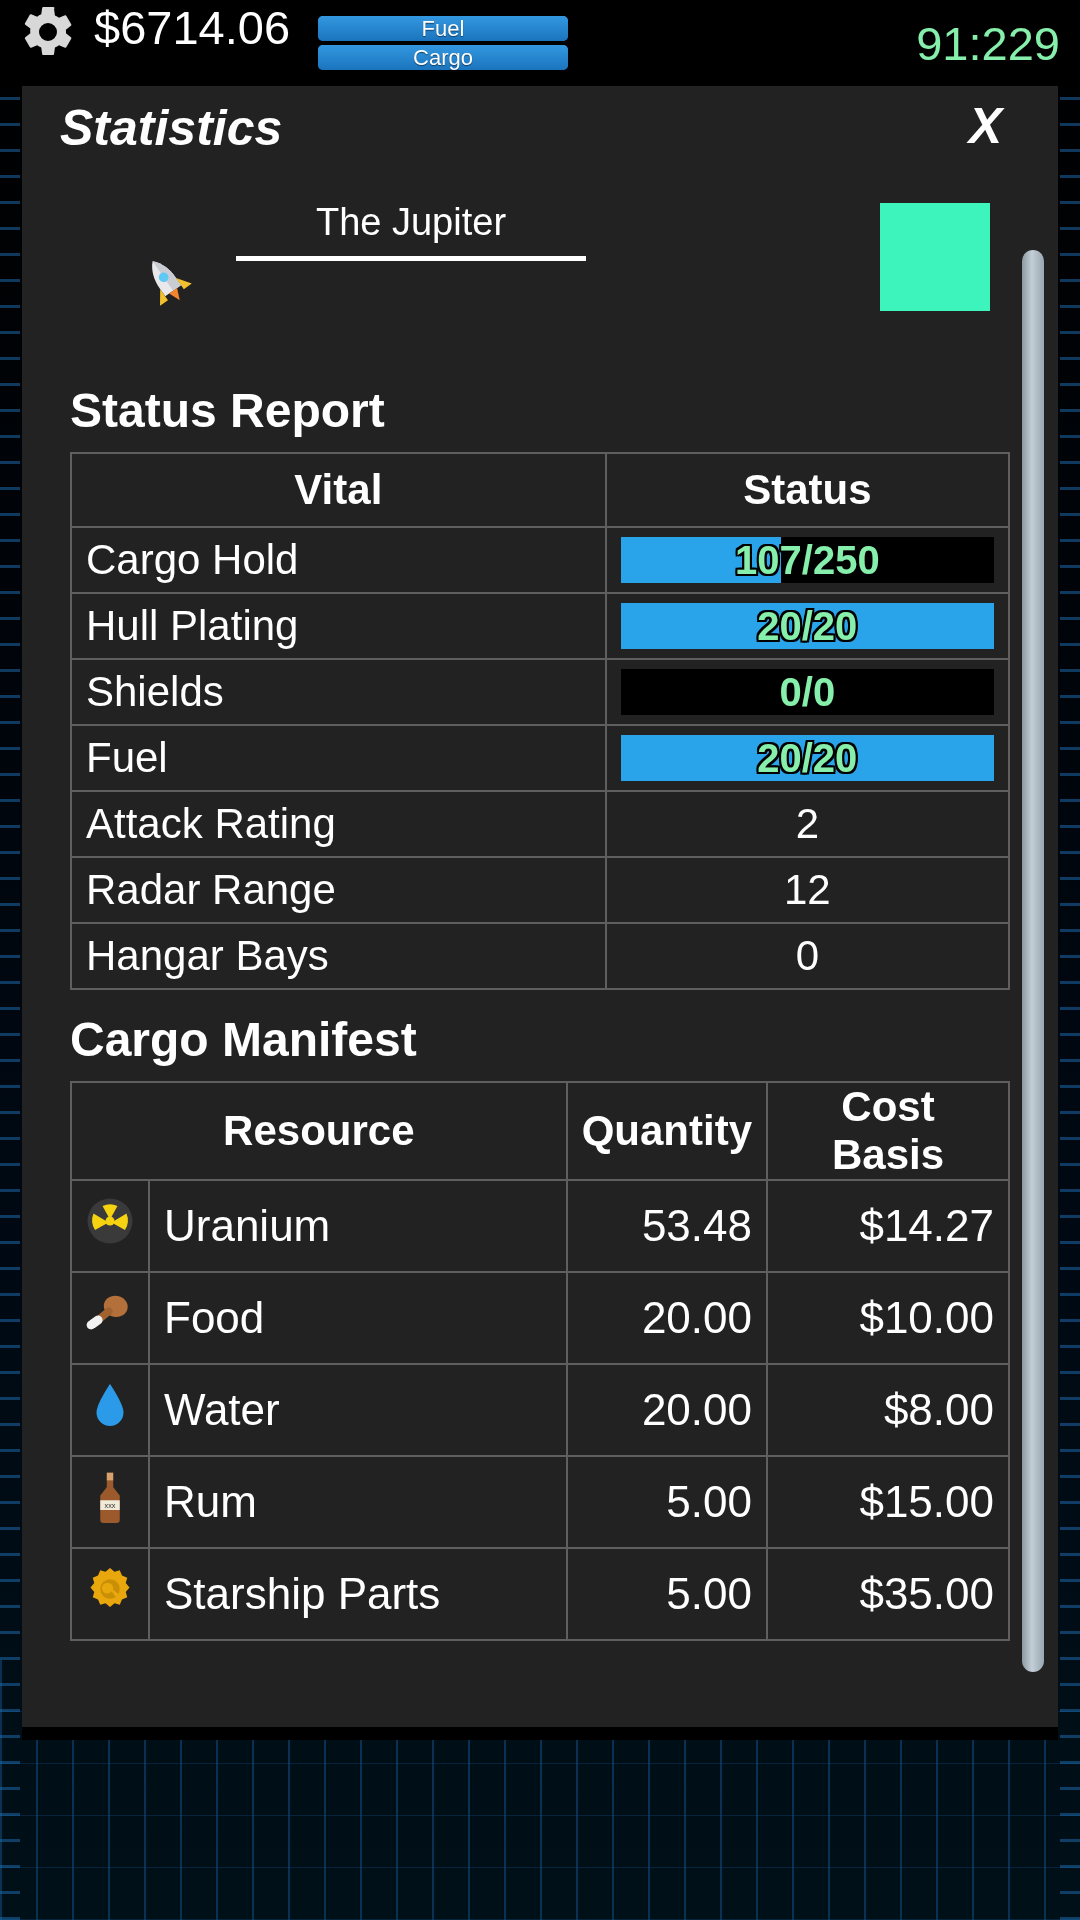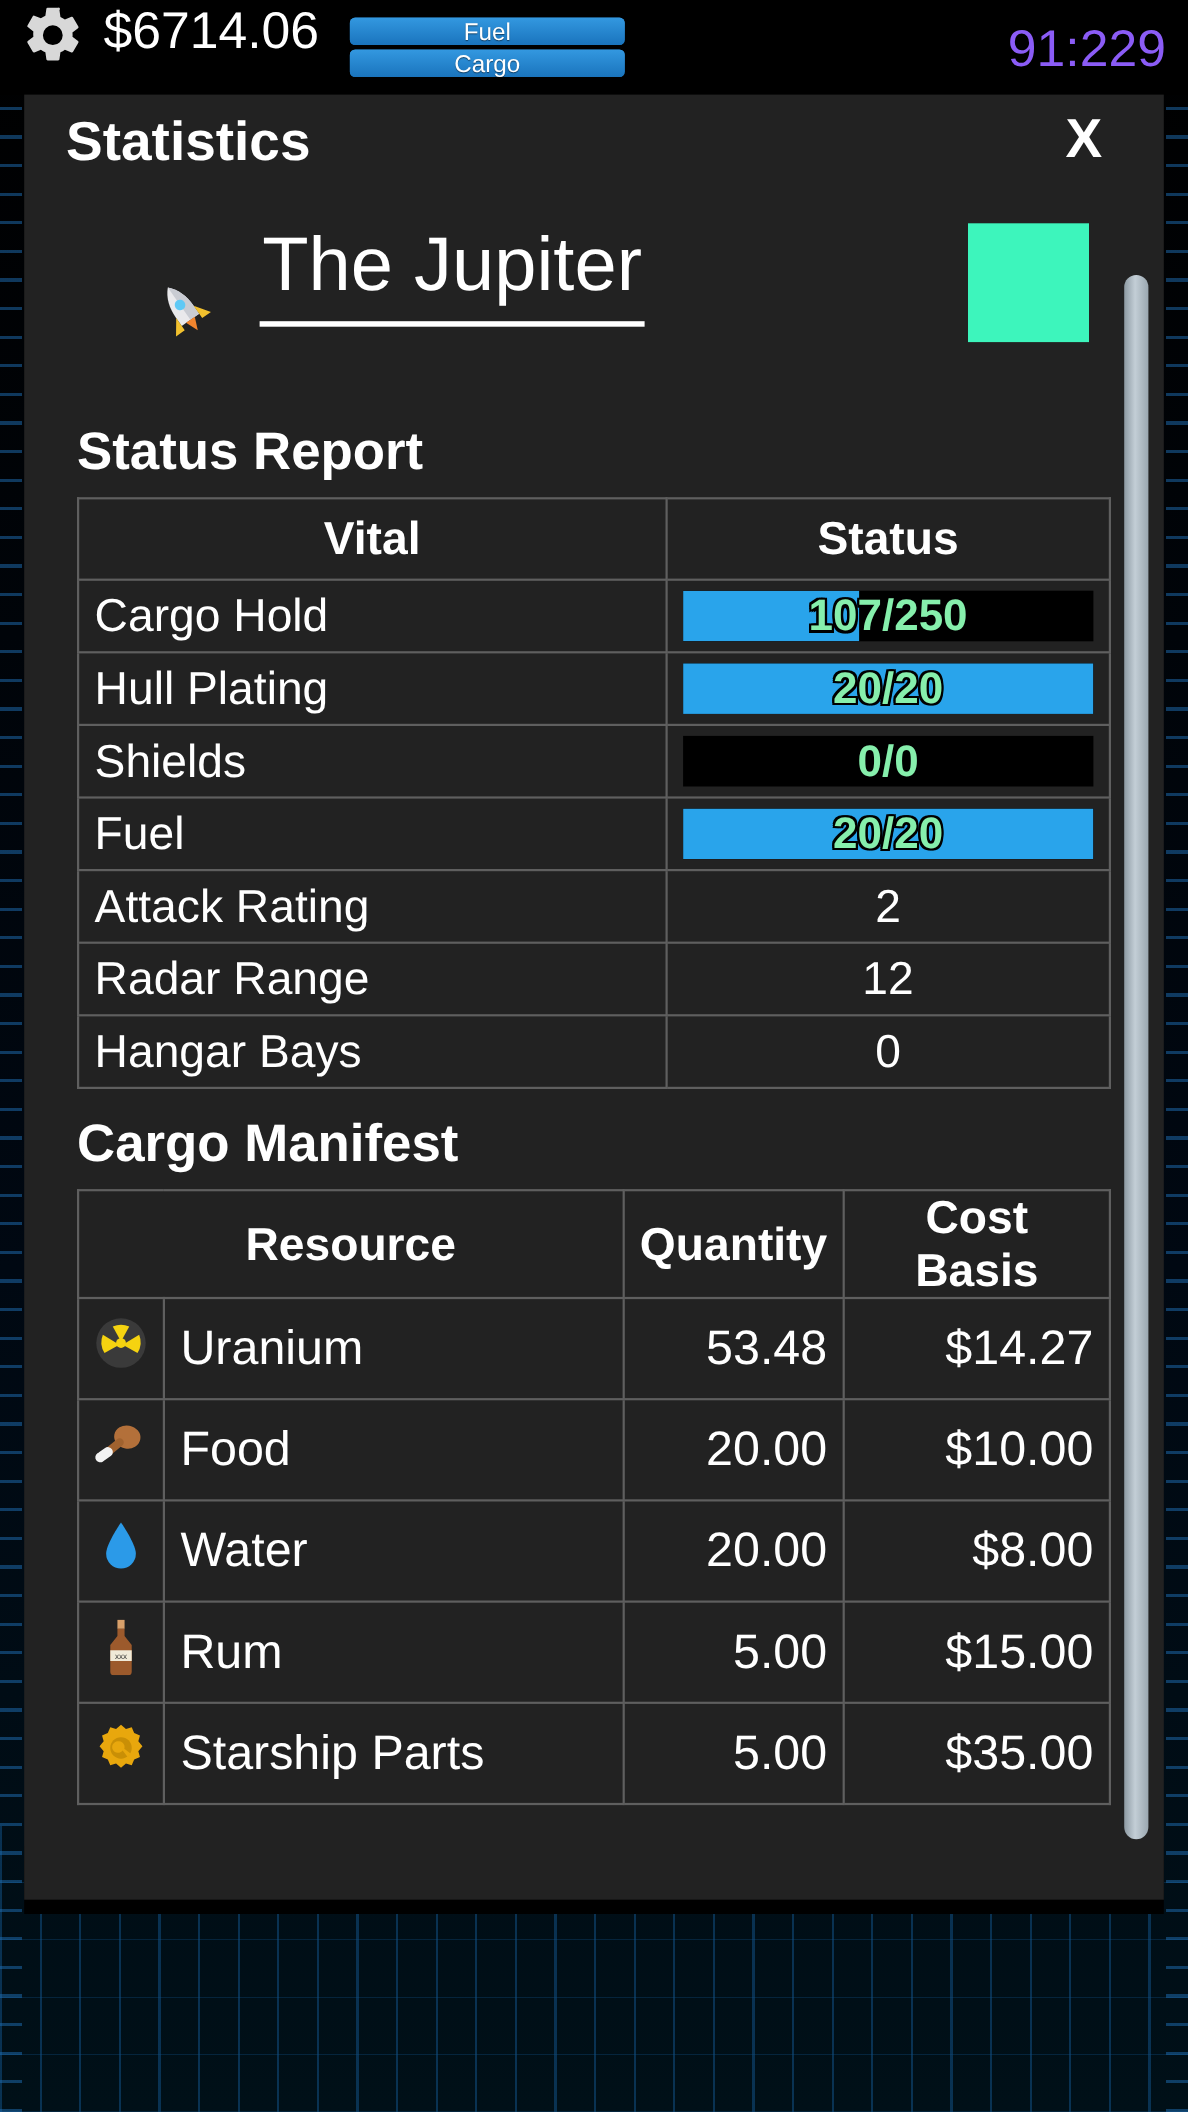--- a/index.html
+++ b/index.html
@@ -48,57 +48,57 @@
     display:flex; align-items:center; justify-content:center; margin-bottom:4px;
     background: linear-gradient(180deg,#2f8fd8 0%, #1569b0 100%);
     position:relative; overflow:hidden;
   }
   .meter .fill {
     position:absolute; left:0; top:0; bottom:0;
     background: linear-gradient(180deg,#3398e0 0%, #1a74bd 100%);
   }
   .meter span { position:relative; z-index:2; text-shadow:0 1px 1px rgba(0,0,0,.5); }
   .clock {
-    position:absolute; right:20px; top:16px; color:#8b5cf6; font-size:47px; white-space:nowrap;
+    position:absolute; right:20px; top:16px; color:#86efac; font-size:47px; white-space:nowrap;
   }
 
   
   .bottom-strip {
     position:absolute; left:22px; right:22px; bottom:180px; height:62px;
     background:#000; z-index:5;
   }
   .marker { position:absolute; top:8px; height:16px; border-radius:3px; }
 
   
   .panel {
     position:absolute; left:22px; top:85px; width:1036px; height:1642px;
     background:#222222; z-index:20; overflow:hidden;
   }
-  .panel-header { position:relative; height:88px; }
+  .panel-header { position:relative; height:88px;font-style:italic; }
   .panel-title {
     position:absolute; left:38px; top:14px; color:#fff; font-size:50px; font-weight:bold;
   }
   .close-x {
     position:absolute; right:56px; top:16px; color:#fff; font-size:50px; font-weight:bold;
     cursor:pointer; line-height:1;
   }
 
   .scroll-area {
     position:absolute; left:0; top:88px; right:0; bottom:0; overflow:hidden;
   }
   .scroll-inner { position:relative; padding:0 36px 0 36px; }
 
   
   .ship-header { position:relative; height:200px; }
   .ship-icon {
     position:absolute; left:76px; top:78px; width:66px; height:62px;
   }
   .ship-name {
     position:absolute; left:178px; top:28px; width:350px; text-align:center;
-    color:#fff; font-size:69px; padding-bottom:12px; border-bottom:5px solid #fff;
+    color:#fff; font-size:38px; padding-bottom:12px; border-bottom:5px solid #fff;
   }
   .ship-swatch {
     position:absolute; right:32px; top:30px; width:110px; height:108px;
   }
 
   .section-title { color:#fff; font-size:48px; font-weight:bold; margin:10px 0 14px 12px; }
 
   table.stat { width:calc(100% - 24px); margin-left:12px; border-collapse:collapse; }
   table.stat td, table.stat th {
     border:2px solid #5f5f5f; color:#fff; padding:0 14px; height:66px;

